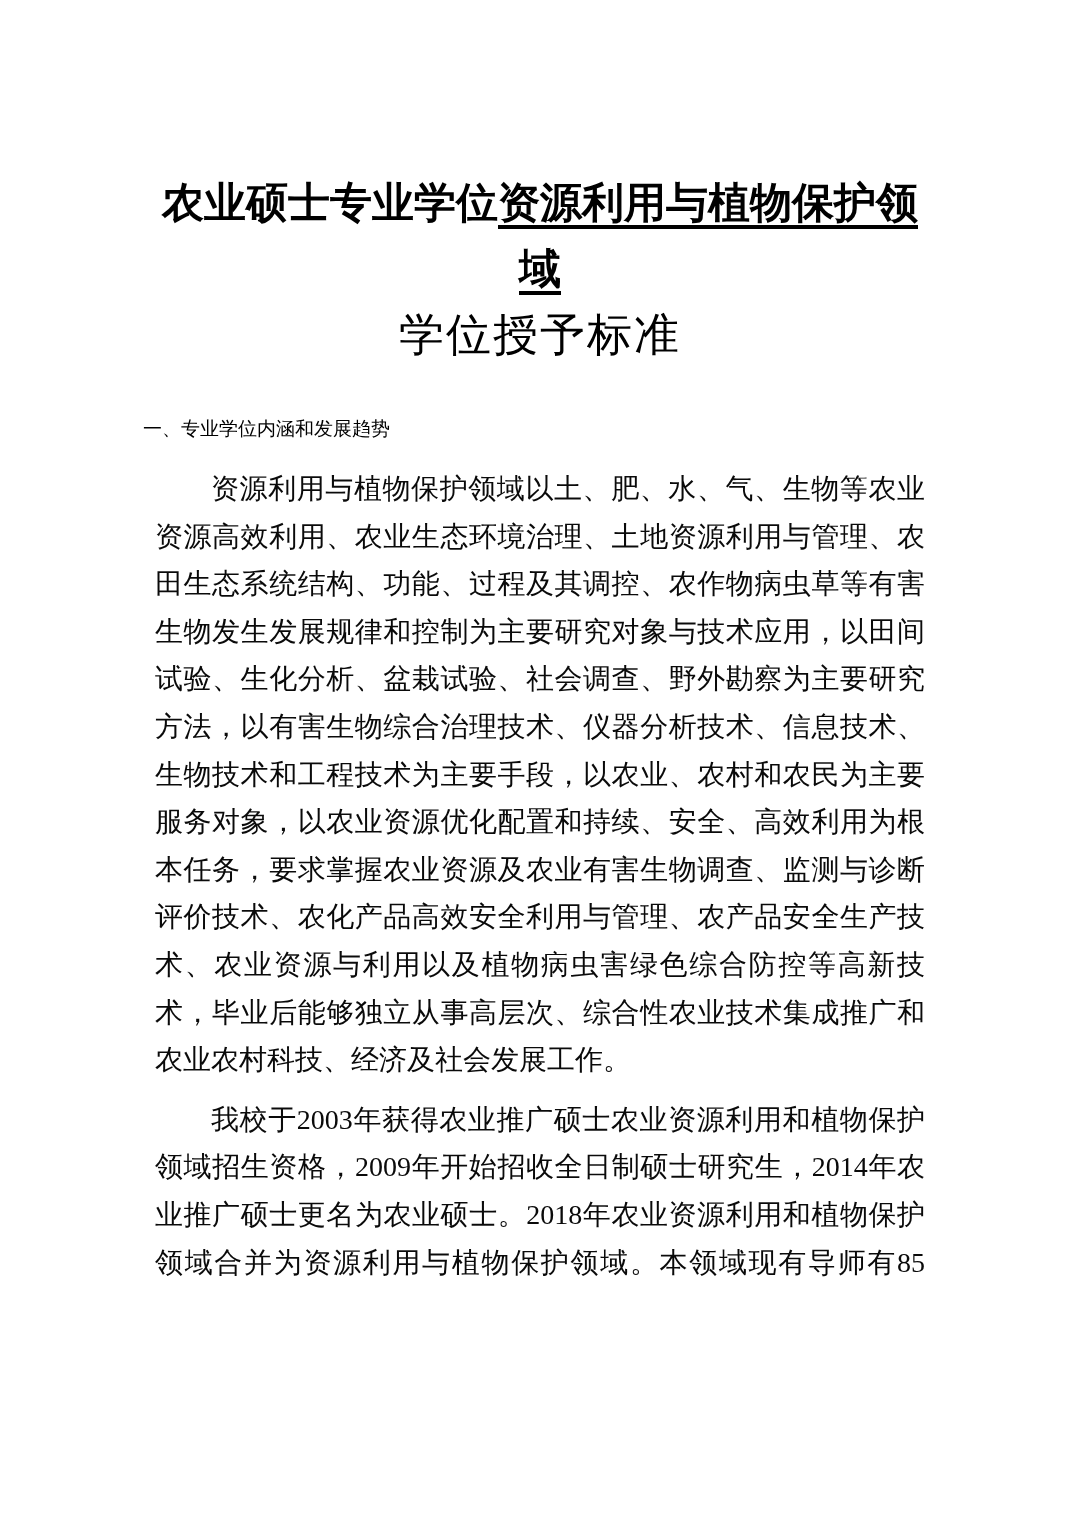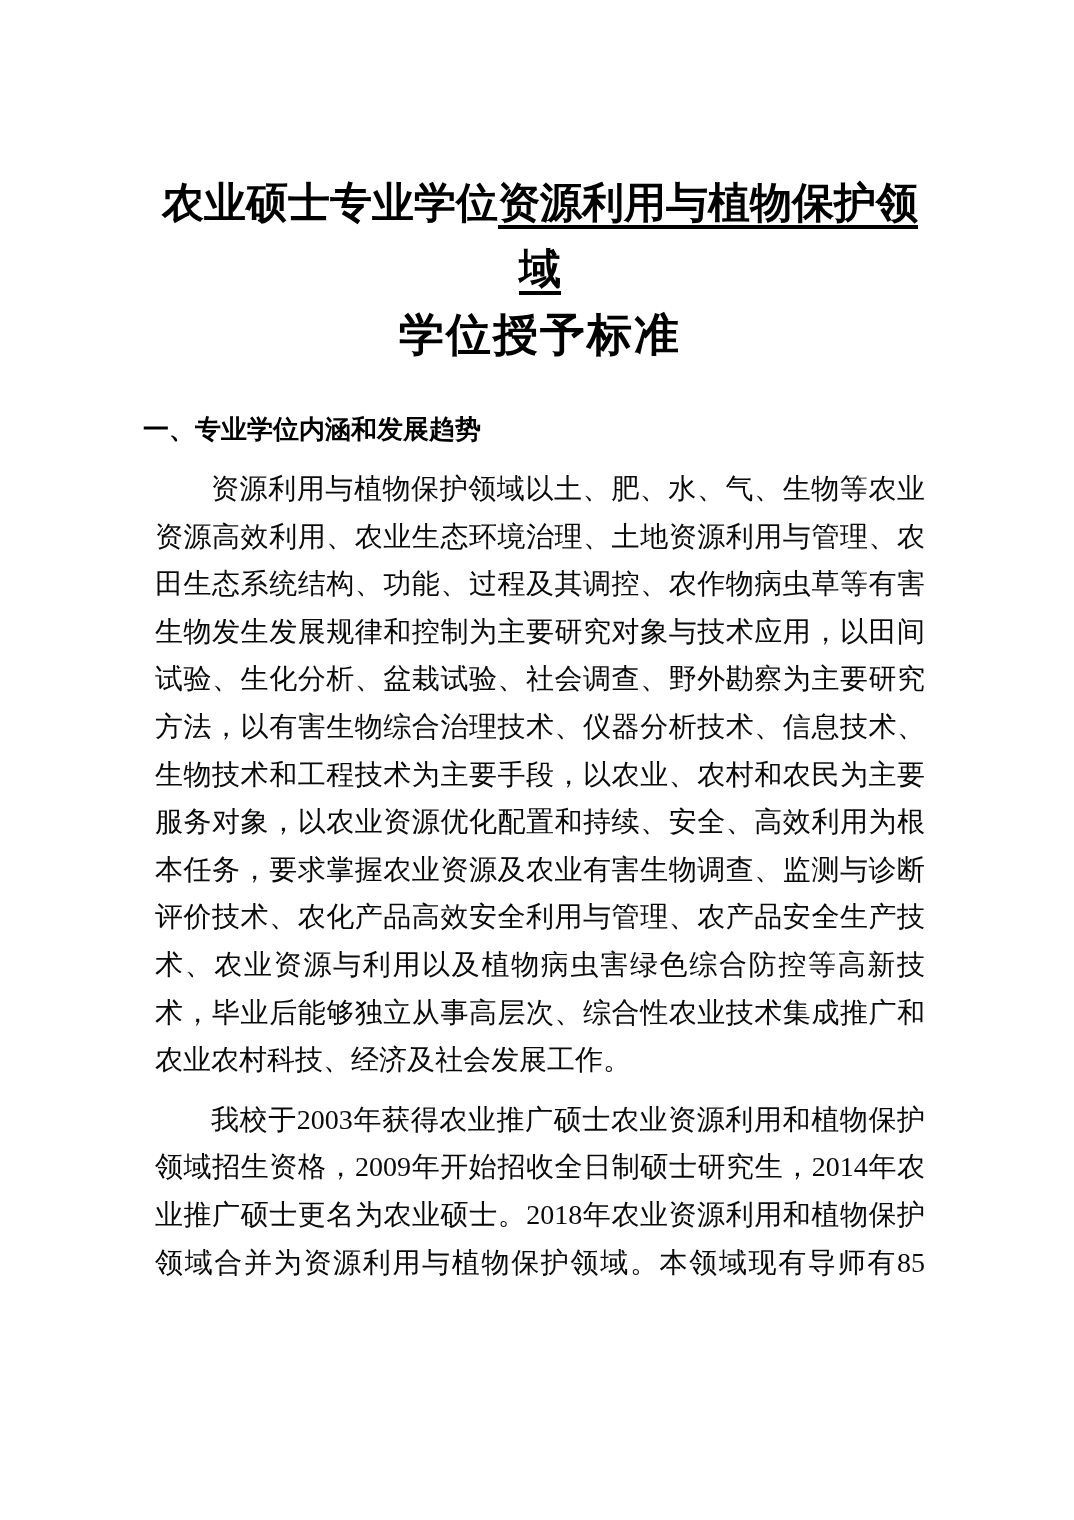--- a/index.html
+++ b/index.html
@@ -31,31 +31,31 @@
     color: #000000;
   }
   .doc-title .underlined {
     text-decoration: underline;
     text-decoration-thickness: 4px;
     text-underline-offset: 8px;
   }
   .doc-subtitle {
     display: block;
     font-family: "Liberation Serif", "DejaVu Serif", serif;
-    font-weight: bold;
+    font-weight: normal;
     font-size: 45px;
     line-height: 66px;
     letter-spacing: 2px;
     color: #000000;
   }
   .section-heading {
     margin: 37px 0 0 0;
     font-family: "Liberation Sans", "DejaVu Sans", sans-serif;
-    font-weight: bold;
-    font-size: 26px;
+    font-weight: normal;
+    font-size: 19px;
     line-height: 48px;
     color: #000000;
   }
   .body-para {
     margin: 12px;
     font-family: "Liberation Serif", "DejaVu Serif", serif;
     font-size: 28px;
     line-height: 47.6px;
     text-align: justify;
     text-align-last: left;

